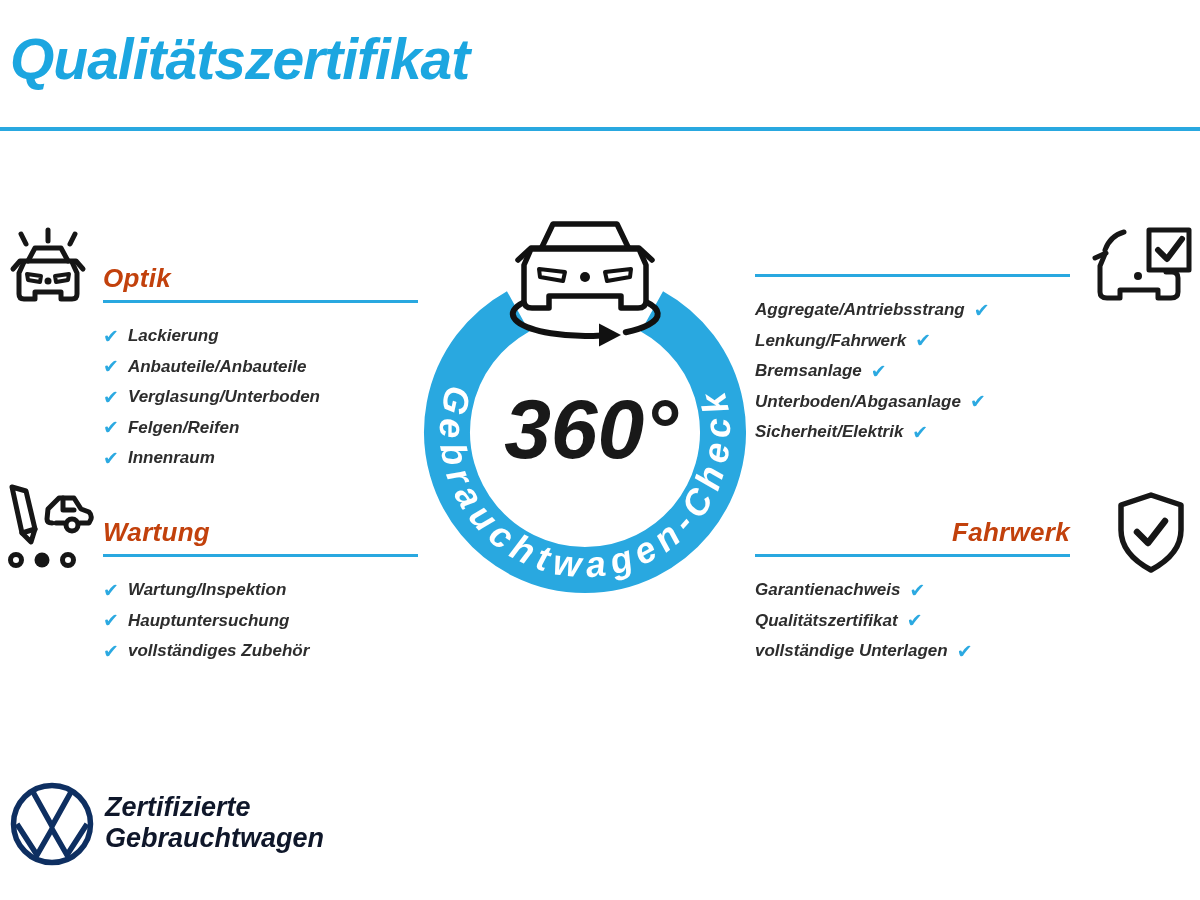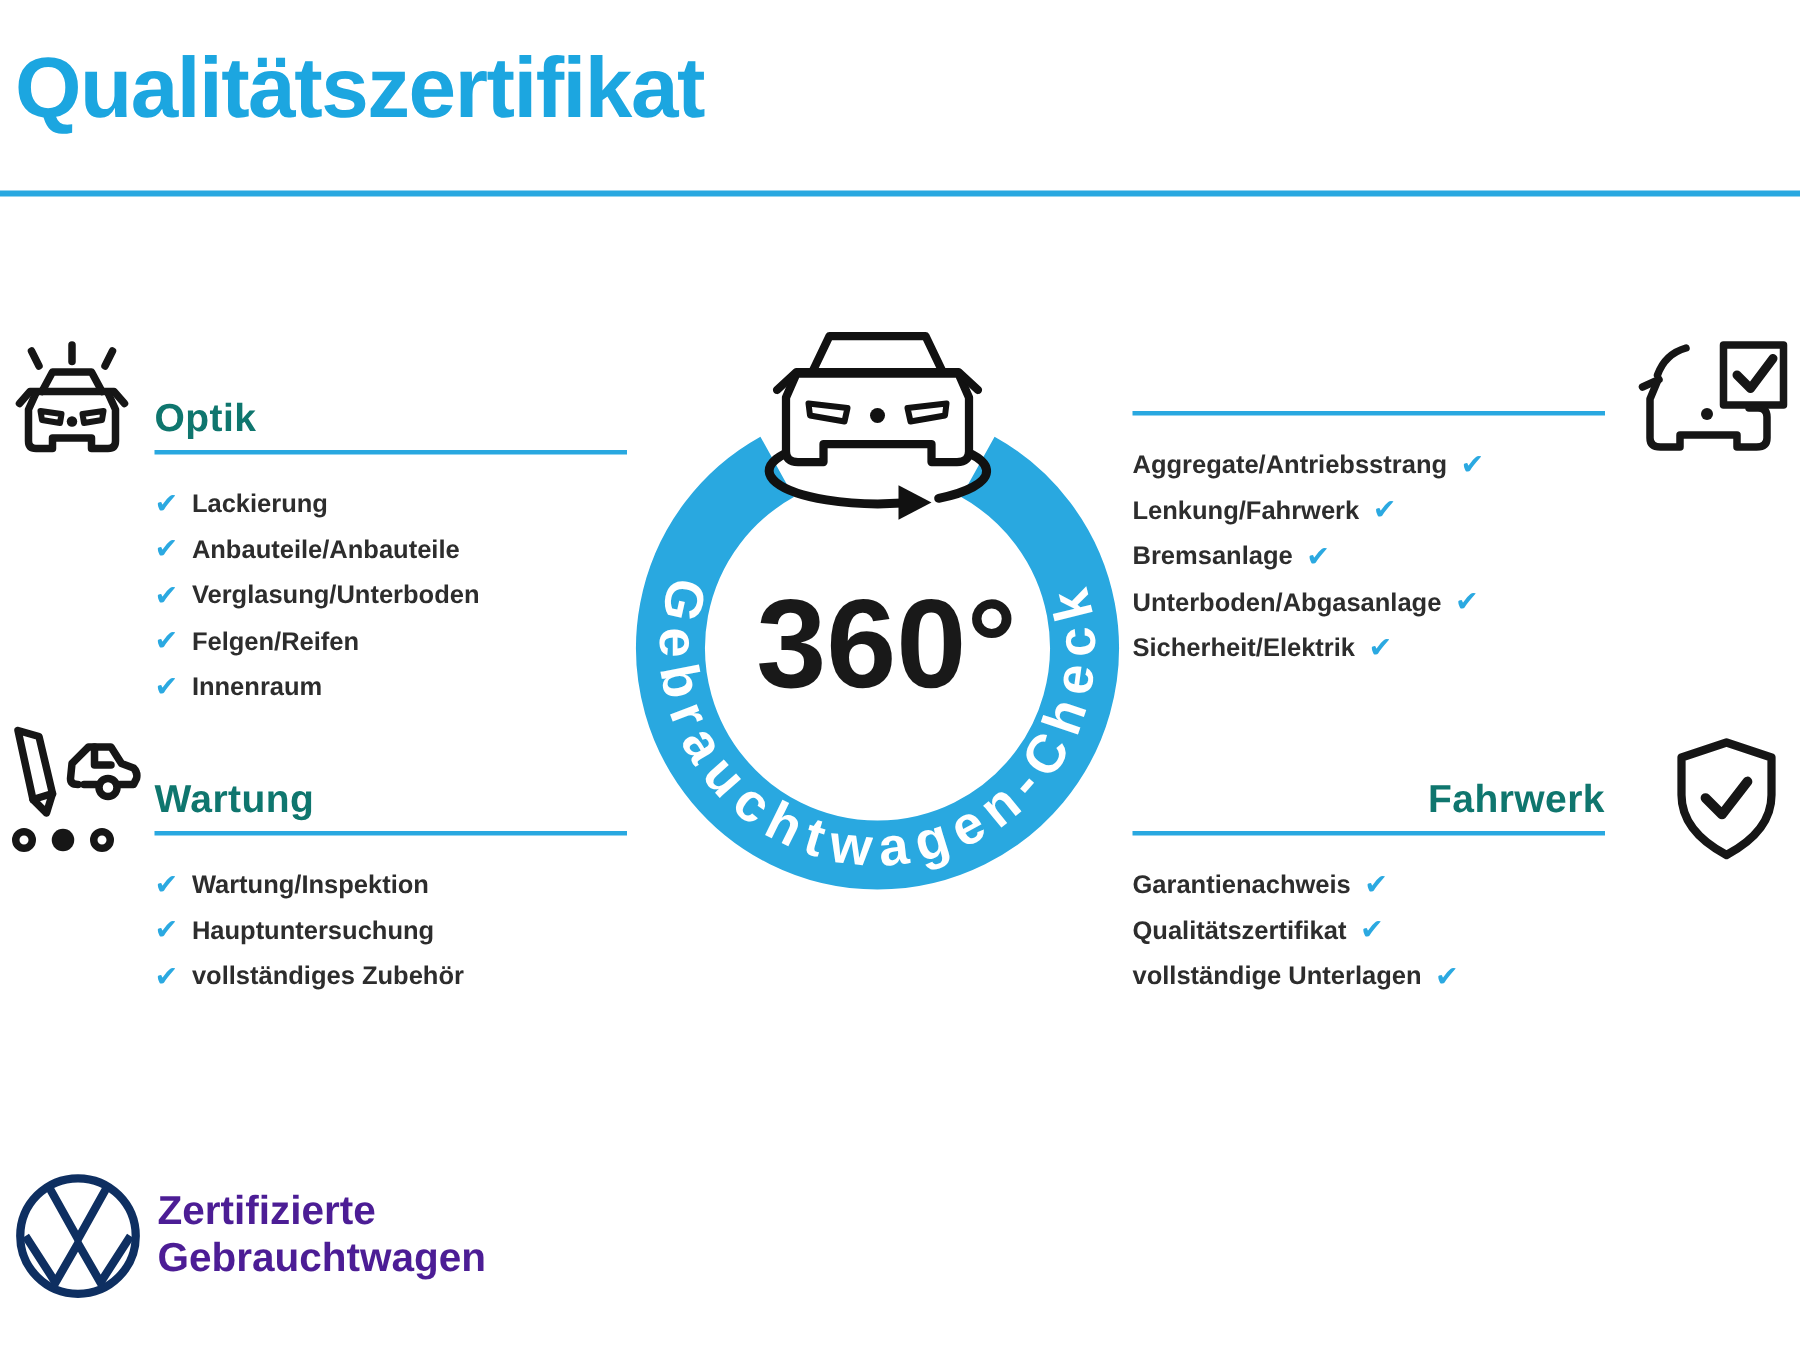--- a/index.html
+++ b/index.html
@@ -1,27 +1,27 @@
 <!DOCTYPE html>
 <html><head>
 <meta charset="utf-8">
 <style>
   html,body { margin:0; padding:0; background:#fff; }
   #page {
     position:relative; width:1200px; height:900px; background:#ffffff;
-    font-family:"Liberation Sans", sans-serif; overflow:hidden;
+    font-family:"Liberation Sans", sans-serif; overflow:hidden;font-style:italic;
   }
   .title {
     position:absolute; left:10px; top:26px;
     font-size:57px; font-weight:bold; color:#1ca6e0; letter-spacing:-1px;
   }
   .top-rule { position:absolute; left:0; top:127px; width:1200px; height:4px; background:#29a8e0; }
 
   .sec { position:absolute; width:315px; }
-  .sec h2 { margin:0; font-size:26px; line-height:26px; font-weight:bold; color:#0f766e; letter-spacing:0.3px; }
+  .sec h2 { margin:0; font-size:26px; line-height:26px; font-weight:bold; color:#c2410c; letter-spacing:0.3px; }
   .sec .rule { height:3px; background:#29a8e0; margin-top:9px; }
   .sec ul { list-style:none; margin:18px 0 0 0; padding:0; }
   .item { display:flex; align-items:center; height:30.5px; font-size:17px; font-weight:600; color:#2d2d2d; }
   .left .item { justify-content:flex-start; gap:9px; }
   .right { text-align:right; }
   .right .item { justify-content:flex-start; gap:9px; }
   .check { color:#2ba9e1; font-size:19px; font-weight:bold; font-family:"DejaVu Sans", sans-serif; line-height:1; }
 
   .sec-optik    { left:103px; top:265px; }
   .sec-wartung  { left:103px; top:519px; }
@@ -34,21 +34,21 @@
   .icon-technik  { left:1092px; top:226px; }
   .icon-garantie { left:1105px; top:490px; }
 
   .badge { position:absolute; left:405px; top:215px; }
   .badge .ring-text { fill:#ffffff; font-size:36px; font-weight:bold; letter-spacing:7px; font-family:"Liberation Sans", sans-serif; }
   .badge .deg-text  { fill:#191919; font-size:84px; font-weight:bold; font-family:"Liberation Sans", sans-serif; }
 
   .vw-logo { position:absolute; left:10px; top:782px; }
   .logo-text {
     position:absolute; left:105px; top:792px;
-    font-size:27px; line-height:31px; font-weight:bold; color:#4c1d95;
+    font-size:27px; line-height:31px; font-weight:bold; color:#0f172a;
   }
 </style>
 </head>
 <body>
 
 <div id="page">
 
   <div class="title">Qualitätszertifikat</div>
   <div class="top-rule"></div>
 

